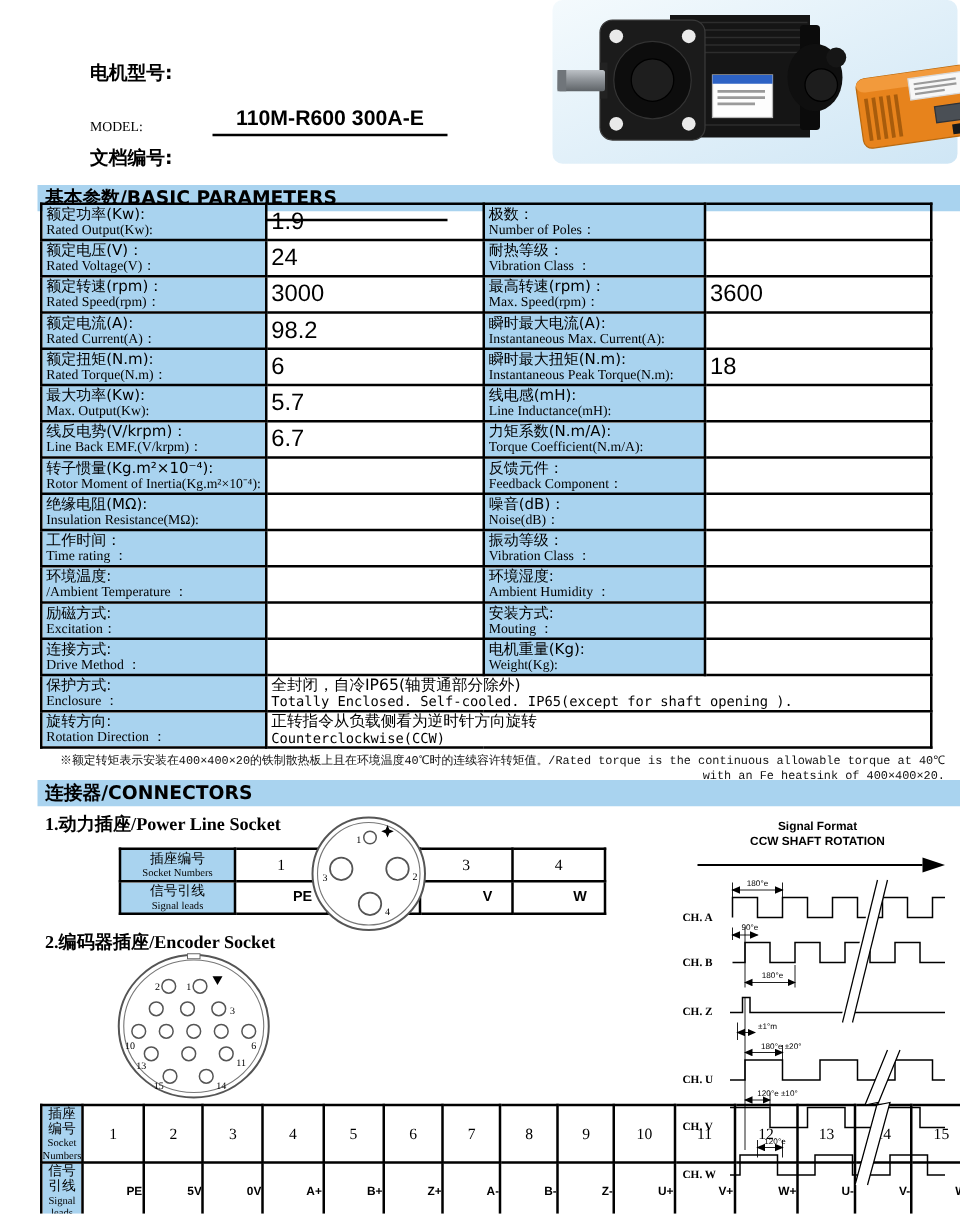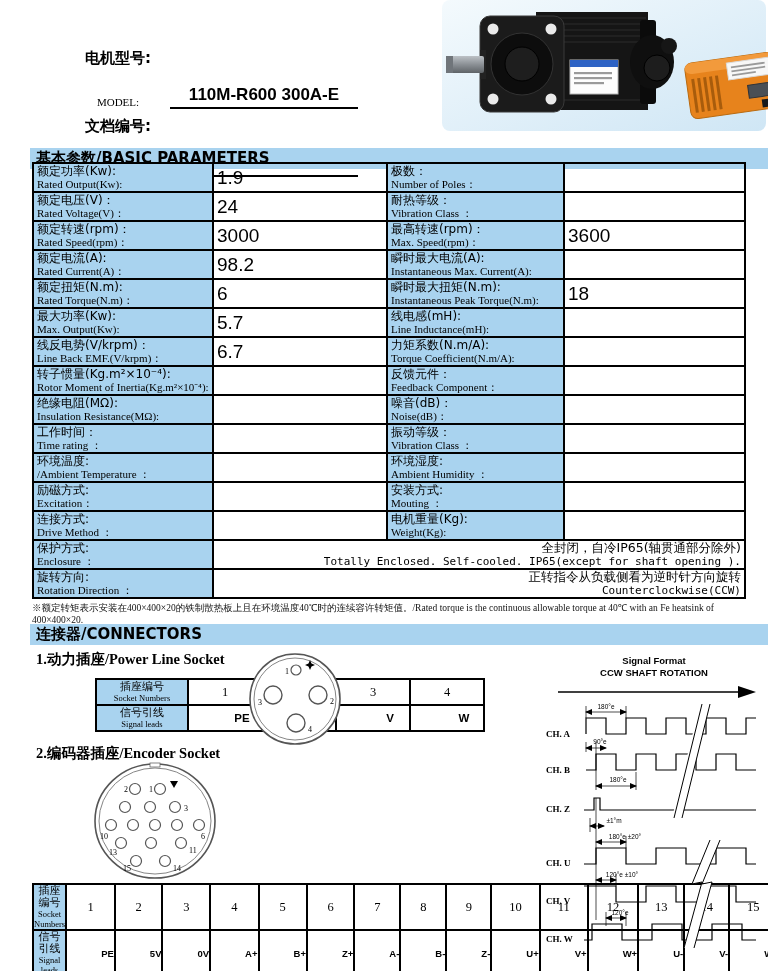--- a/index.html
+++ b/index.html
@@ -2,21 +2,21 @@
 <html><head>
 <meta charset="utf-8">
 <style>
   html,body{margin:0;padding:0;background:#fff;}
   .page{position:relative;width:768px;height:971px;background:#fff;overflow:hidden;
         font-family:"Liberation Serif",serif;color:#000;}
 
   
   .header-block{position:absolute;left:72px;top:50px;}
   .hrow{display:flex;align-items:flex-end;margin-bottom:9px;}
-  .hlabels{width:92px;text-align:center;padding-right:6px;}
+  .hlabels{width:92px;text-align:left;padding-right:6px;}
   .hlabel-cn{font-family:"DejaVu Sans",sans-serif;font-weight:bold;font-size:15px;line-height:16px;}
   .hlabel-en{font-family:"Liberation Serif",serif;font-size:11px;line-height:13px;margin-top:30px;}
   .hvalue{width:188px;border-bottom:2px solid #000;text-align:center;
           font-family:"Liberation Sans",sans-serif;font-weight:bold;font-size:17px;
           padding-bottom:3px;line-height:18px;}
 
   .photo{position:absolute;left:440px;top:0;width:328px;height:133px;}
 
   
   .section-bar{position:absolute;left:30px;width:738px;height:21px;background:#a9d3ef;
@@ -26,28 +26,28 @@
   
   table.params{position:absolute;left:32px;top:162px;width:712px;
                border-collapse:collapse;table-layout:fixed;}
   .params col.c1{width:180px}.params col.c2{width:174px}
   .params col.c3{width:177px}.params col.c4{width:181px}
   .params td{border:2px solid #000;padding:0 3px;height:27px;overflow:hidden;}
   .params td.lbl{background:#a9d3ef;}
   .params .cn{font-family:"DejaVu Sans",sans-serif;font-size:12px;line-height:13px;}
   .params .en{font-family:"Liberation Serif",serif;font-size:11px;line-height:13px;}
   .params td.val{font-family:"Liberation Sans",sans-serif;font-size:19px;}
-  .params td.mv{text-align:right;}
+  .params td.mv{text-align:left;}
   .params td.mv .cn{font-size:12.5px;line-height:14px;}
   .params td.mv .en{font-family:"DejaVu Sans Mono",monospace;font-size:11px;line-height:13px;}
   .params tr.mr1 td{height:26px;}
   .params tr.mr2 td{height:22px;}
 
   .footnote{position:absolute;left:32px;top:601px;width:724px;
-            font-family:Liberation Serif, serif;font-size:9.5px;color:#111;}
+            font-family:Liberation Mono, monospace;font-size:9.5px;color:#111;text-align:right;}
 
   .sub-heading{position:absolute;left:36px;font-family:"Liberation Serif",serif;
                font-size:14.5px;font-weight:bold;}
 
   
   table.conn{position:absolute;border-collapse:collapse;table-layout:fixed;}
   .conn td{border:2px solid #000;height:24px;text-align:center;padding:0;overflow:hidden;}
   .conn td.chdr{background:#a9d3ef;width:90px;}
   .conn .ccn{font-family:"DejaVu Sans",sans-serif;font-size:11px;line-height:12px;}
   .conn .cen{font-family:Liberation Serif, serif;font-size:8.5px;line-height:10px;}

